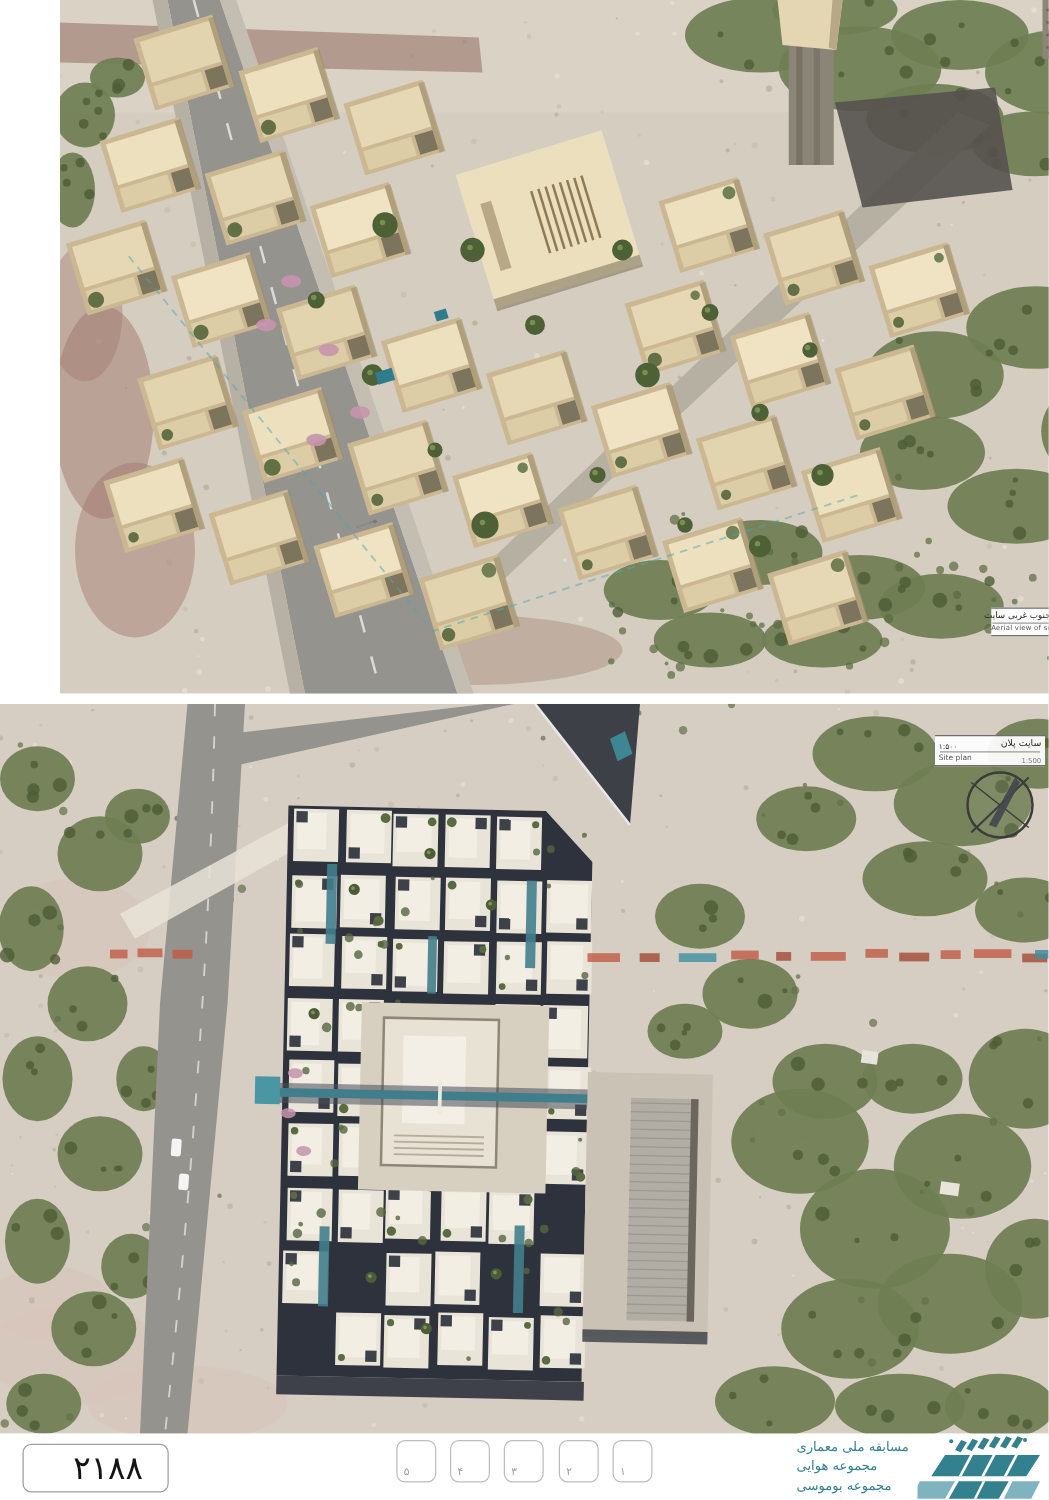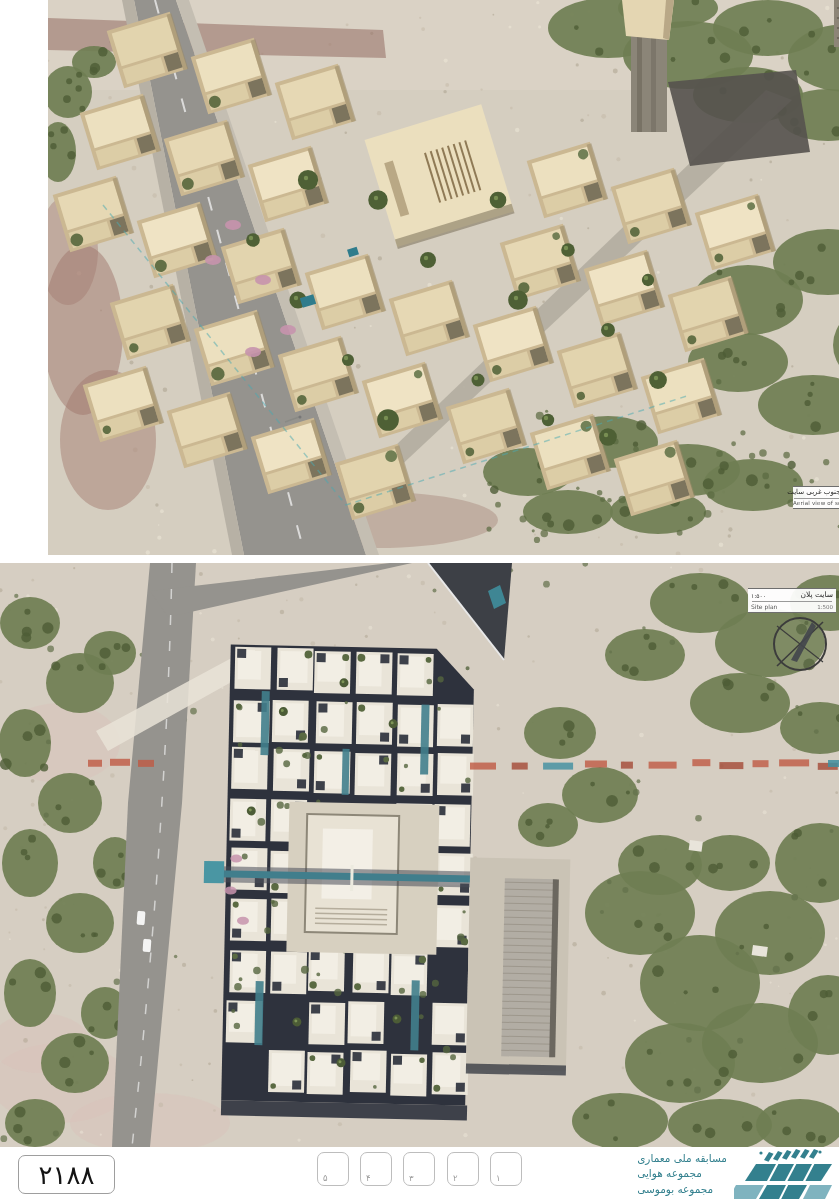--- a/index.html
+++ b/index.html
@@ -11,33 +11,33 @@
   .panel svg{display:block;}
 
   
   .cap{position:absolute;background:rgba(255,255,255,.94);border-top:1px solid #6e6e6e;border-bottom:1px solid #6e6e6e;
        box-sizing:border-box;z-index:5;}
   .cap .fa-row{direction:rtl;text-align:center;font-size:7px;line-height:11px;color:#1f1f1f;white-space:nowrap;}
   .cap .divider{border-top:1px solid #9a9a9a;margin:0 1px;}
   .cap .en-row{font-size:5.5px;line-height:9px;color:#555;text-align:center;letter-spacing:.2px;white-space:nowrap;}
   #aerial-caption{left:745px;top:486px;width:94px;}
   #plan-caption{left:748px;top:25px;width:88px;padding:0 3px;}
-  #plan-caption .row{display:flex;justify-content:space-between;align-items:center;}
+  #plan-caption .row{display:flex;justify-content:space-between;align-items:flex-end;}
   #plan-caption .fa-title{direction:rtl;font-size:7.5px;line-height:12px;color:#1f1f1f;}
   #plan-caption .fa-scale{font-size:6px;color:#333;}
   #plan-caption .en-title{font-size:6px;line-height:10px;color:#555;}
   #plan-caption .en-scale{font-size:5.5px;color:#777;}
 
   #north-arrow{position:absolute;left:764px;top:50px;z-index:5;}
 
   
   #footer{position:absolute;left:0;top:1147px;width:839px;height:53px;background:#ffffff;}
   #entry-number-badge{position:absolute;left:18px;top:8px;width:95px;height:37px;border:1.5px solid #9e9e9e;
        border-radius:7px;display:flex;align-items:center;justify-content:center;
-       font-size:26px;color:#141414;letter-spacing:1px;}
+       font-size:26px;color:#141414;letter-spacing:1px;padding-left:20px;}
   .page-box{position:absolute;top:5px;width:32px;height:34px;border:1.5px solid #bdbdbd;border-radius:7px;
        box-sizing:border-box;}
   .page-box span{position:absolute;left:5px;bottom:2px;font-size:8.5px;color:#9a9a9a;}
   #logo-block{position:absolute;right:5px;top:1px;display:flex;align-items:center;gap:7px;}
   #logo-text{direction:rtl;text-align:left;color:#33808e;font-size:10.5px;line-height:15.5px;white-space:nowrap;}
   #logo-mark{flex:0 0 auto;}
 </style>
 </head>
 <body>
 

